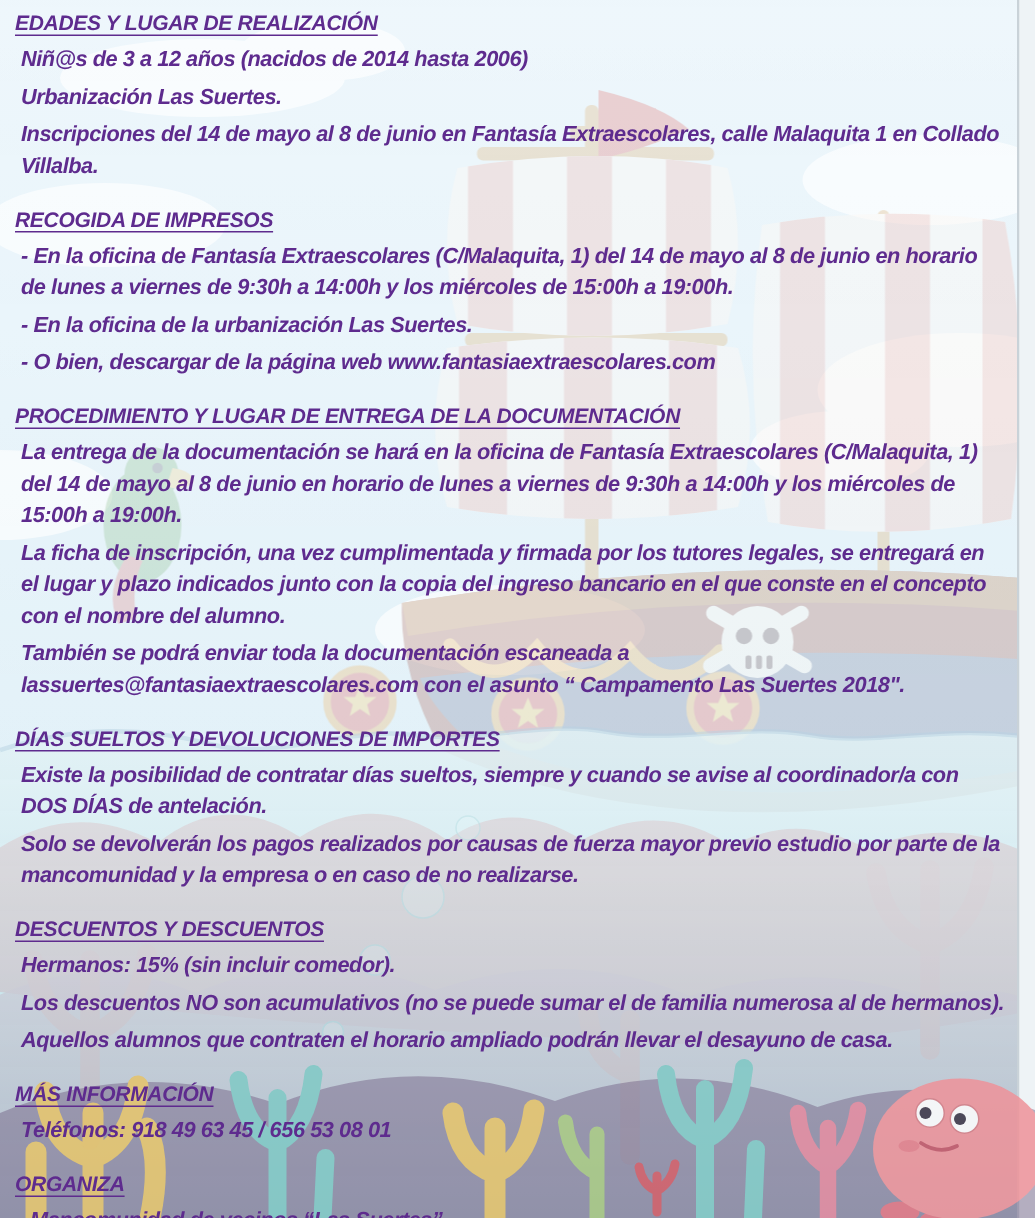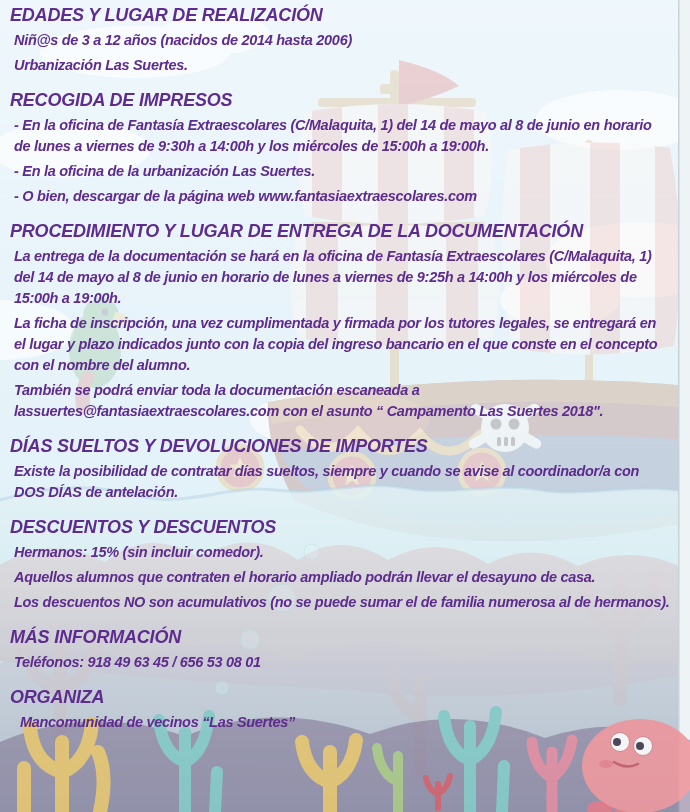--- a/index.html
+++ b/index.html
@@ -10,22 +10,22 @@
   .bg{position:absolute;top:0;left:0;z-index:1;}
   .content{
     position:relative;z-index:2;
     padding:5px 16px 0 10px;
     color:#5e2b8e;
     font-style:italic;font-weight:700;
     font-size:14.5px;line-height:21px;letter-spacing:-0.3px;
   }
   .sec{margin:0 0 14px 0;}
   .sec h2{
-    margin:0;font-size:18px;line-height:21px;
-    text-underline-offset:3px;
+    margin:0;font-size:14px;line-height:21px;
+    text-decoration:underline;text-underline-offset:3px;
     letter-spacing:-0.2px;
   }
   .sec p{margin:4px;}
   .mt{margin-top:12px;}
   .indent{padding-left:6px;}
 </style>
 </head>
 <body>
 
 <div class="page">
@@ -213,46 +213,48 @@
       </g>
     </g>
   </svg>
 
   <div class="content">
 
     <section class="sec">
       <h2>EDADES Y LUGAR DE REALIZACIÓN</h2>
       <p>Niñ@s de 3 a 12 años (nacidos de 2014 hasta 2006)</p>
       <p>Urbanización Las Suertes.</p>
+      <p>Inscripciones del 14 de mayo al 8 de junio en Fantasía Extraescolares, calle Malaquita 1 en Collado Villalba.</p>
     </section>
 
     <section class="sec">
       <h2>RECOGIDA DE IMPRESOS</h2>
       <p>- En la oficina de Fantasía Extraescolares (C/Malaquita, 1) del 14 de mayo al 8 de junio en horario de lunes a viernes de 9:30h a 14:00h y los miércoles de 15:00h a 19:00h.</p>
       <p>- En la oficina de la urbanización Las Suertes.</p>
       <p>- O bien, descargar de la página web www.fantasiaextraescolares.com</p>
     </section>
 
     <section class="sec">
       <h2>PROCEDIMIENTO Y LUGAR DE ENTREGA DE LA DOCUMENTACIÓN</h2>
-      <p>La entrega de la documentación se hará en la oficina de Fantasía Extraescolares (C/Malaquita, 1) del 14 de mayo al 8 de junio en horario de lunes a viernes de 9:25h a 14:00h y los miércoles de 15:00h a 19:00h.</p>
+      <p>La entrega de la documentación se hará en la oficina de Fantasía Extraescolares (C/Malaquita, 1) del 14 de mayo al 8 de junio en horario de lunes a viernes de 9:30h a 14:00h y los miércoles de 15:00h a 19:00h.</p>
       <p>La ficha de inscripción, una vez cumplimentada y firmada por los tutores legales, se entregará en el lugar y plazo indicados junto con la copia del ingreso bancario en el que conste en el concepto con el nombre del alumno.</p>
       <p>También se podrá enviar toda la documentación escaneada a lassuertes@fantasiaextraescolares.com con el asunto “ Campamento Las Suertes 2018".</p>
     </section>
 
     <section class="sec">
       <h2>DÍAS SUELTOS Y DEVOLUCIONES DE IMPORTES</h2>
       <p>Existe la posibilidad de contratar días sueltos, siempre y cuando se avise al coordinador/a con DOS DÍAS de antelación.</p>
+      <p>Solo se devolverán los pagos realizados por causas de fuerza mayor previo estudio por parte de la mancomunidad y la empresa o en caso de no realizarse.</p>
     </section>
 
     <section class="sec">
       <h2>DESCUENTOS Y DESCUENTOS</h2>
       <p>Hermanos: 15% (sin incluir comedor).</p>
+      <p>Los descuentos NO son acumulativos (no se puede sumar el de familia numerosa al de hermanos).</p>
       <p>Aquellos alumnos que contraten el horario ampliado podrán llevar el desayuno de casa.</p>
-      <p>Los descuentos NO son acumulativos (no se puede sumar el de familia numerosa al de hermanos).</p>
     </section>
 
     <section class="sec mt">
       <h2>MÁS INFORMACIÓN</h2>
       <p>Teléfonos: 918 49 63 45 / 656 53 08 01</p>
     </section>
 
     <section class="sec">
       <h2>ORGANIZA</h2>
       <p class="indent">Mancomunidad de vecinos “Las Suertes”</p>

